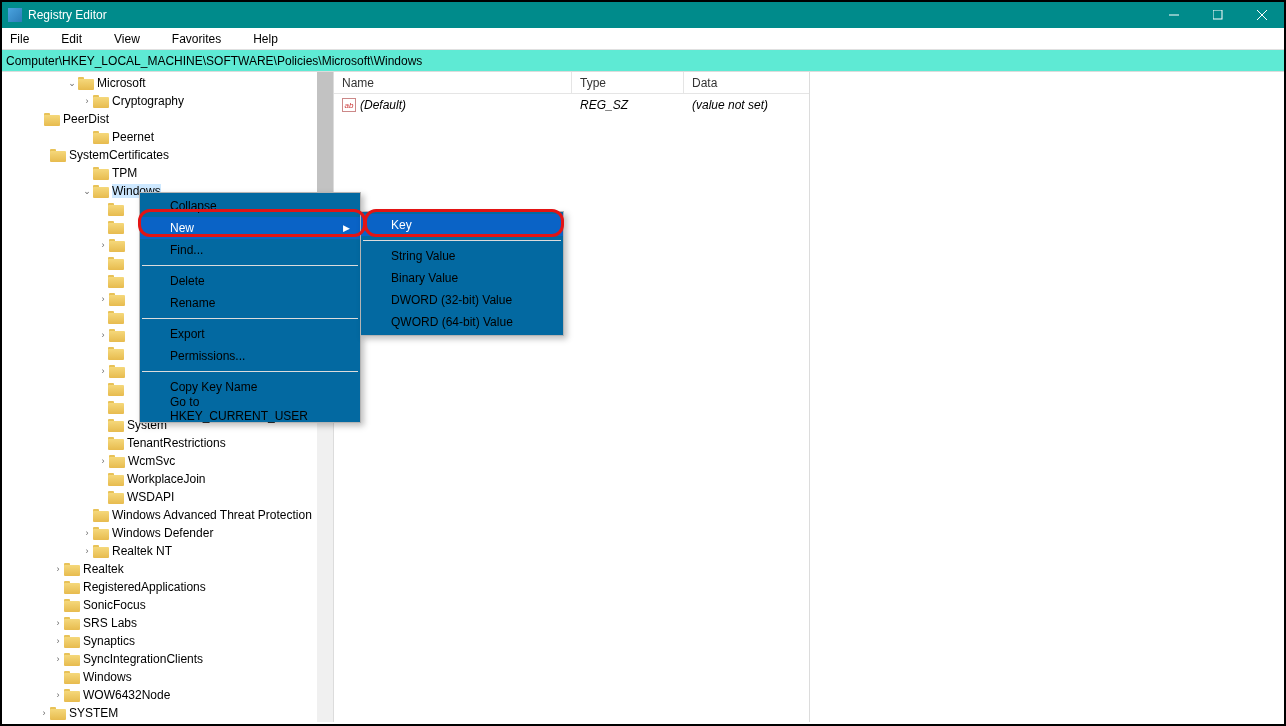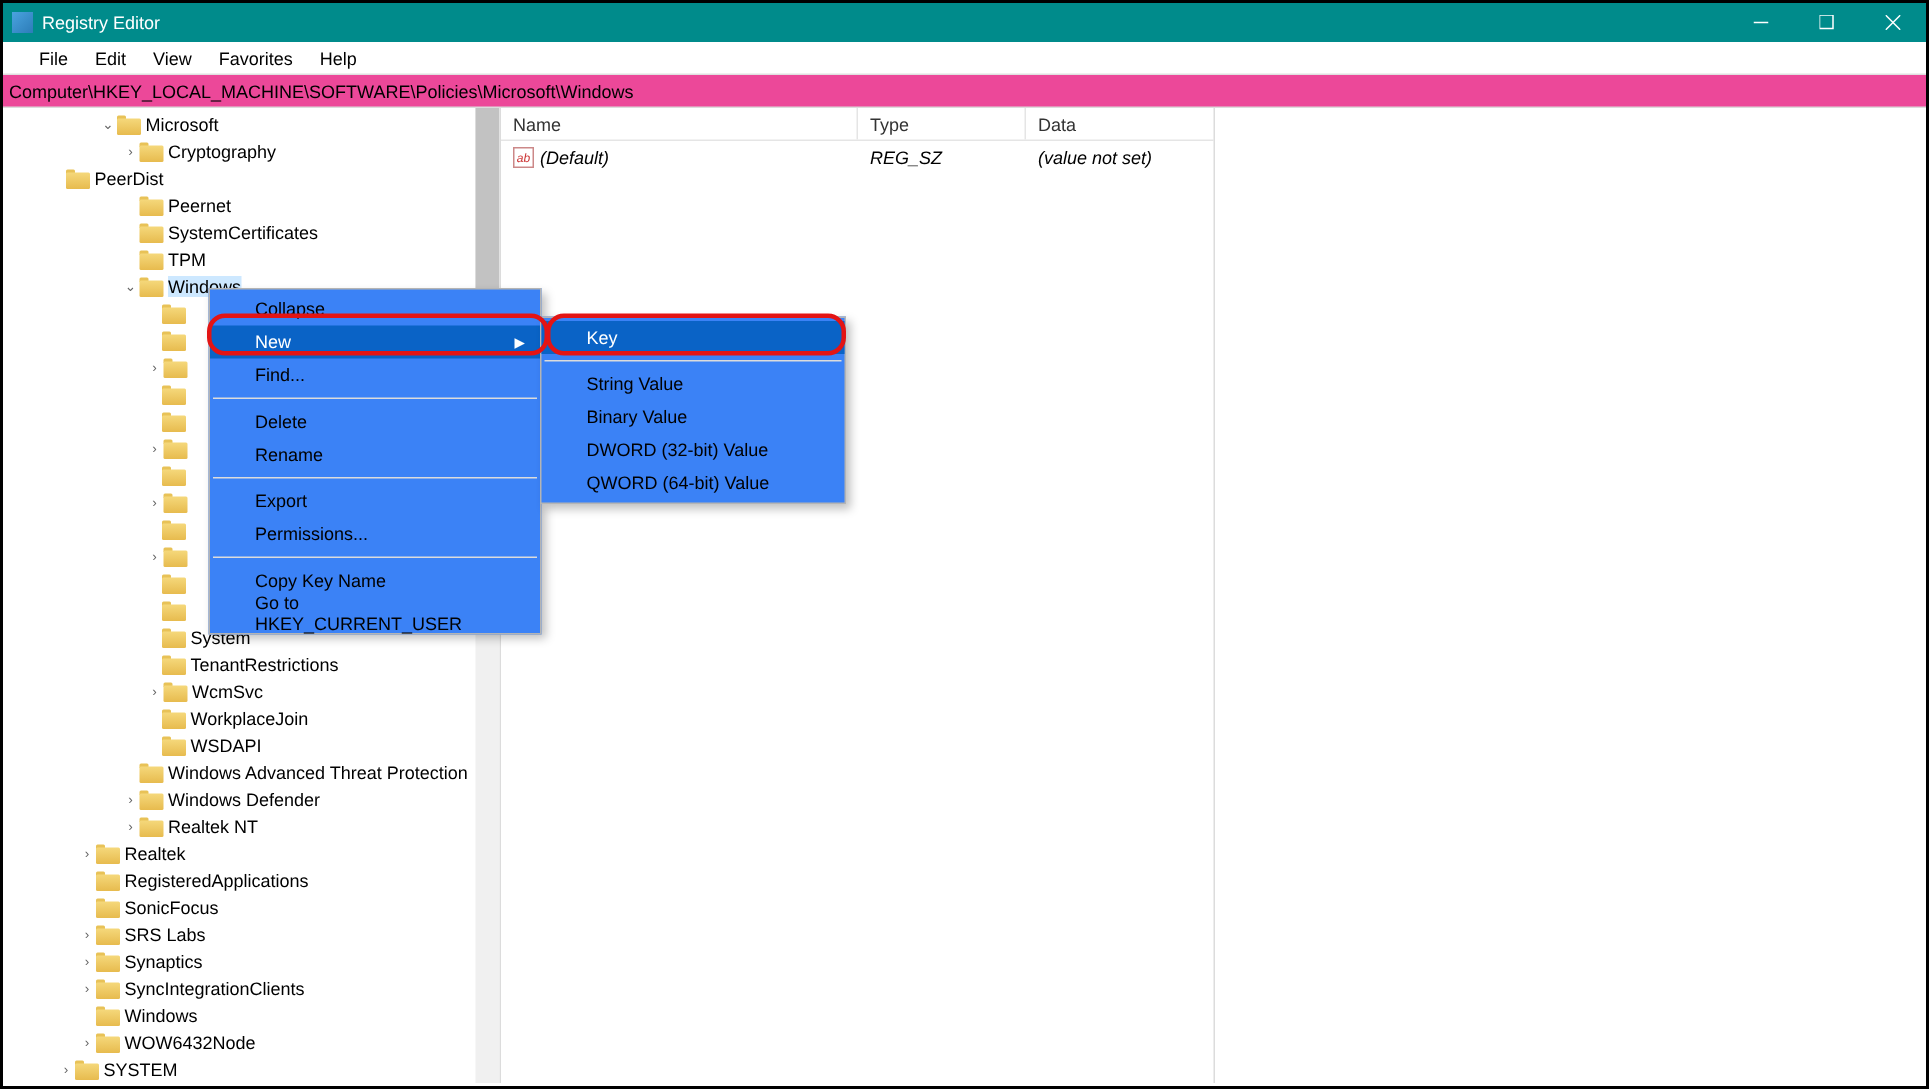--- a/index.html
+++ b/index.html
@@ -4,23 +4,23 @@
 <style>
 * { margin:0; padding:0; box-sizing:border-box; font-family:"Segoe UI",Tahoma,sans-serif; font-size:12px; }
 body { background:#fff; width:1286px; height:726px; overflow:hidden; border:2px solid #000; position:relative; }
 .titlebar { background:#008b8b; height:26px; display:flex; align-items:center; justify-content:space-between; color:#fff; padding-left:6px; }
 .titlebar-left { display:flex; align-items:center; gap:6px; }
 .app-icon { width:14px; height:14px; background:linear-gradient(135deg,#4aa3df,#2c7cb8); display:inline-block; }
 .titlebar-title { font-size:12px; }
 .winbtns { display:flex; }
 .winbtn { width:44px; height:26px; display:flex; align-items:center; justify-content:center; color:#fff; }
 .winbtn svg { stroke:#fff; }
-.menubar { height:22px; display:flex; align-items:center; padding-left:16px; gap:2px; background:#fff; border-bottom:1px solid #e0e0e0;}
+.menubar { height:22px; display:flex; align-items:center; padding-left:0; gap:16px; background:#fff; border-bottom:1px solid #e0e0e0;}
 .menubar-item { padding:2px 8px; }
-.addressbar { height:22px; display:flex; align-items:center; padding-left:4px; border-bottom:1px solid #dcdcdc; background:#ec4899; }
+.addressbar { height:22px; display:flex; align-items:center; padding-left:4px; border-bottom:1px solid #dcdcdc; background:#5eead4; }
 .content { display:flex; height:calc(100% - 72px); }
 .treepanel { width:332px; border-right:1px solid #dcdcdc; overflow:hidden; position:relative; }
 .scrolltrack { position:absolute; right:0; top:0; width:16px; height:100%; background:#f0f0f0; }
 .scrollthumb { position:absolute; right:0; top:0; width:16px; height:210px; background:#c2c2c2; }
 .tree { padding-top:2px; }
 .tree-row { height:18px; display:flex; align-items:center; white-space:nowrap; }
 .tree-row .label.selected { background:#cde8ff; }
 .chev { width:12px; text-align:center; color:#666; font-size:9px; }
 .fldr { width:16px; height:14px; margin-right:3px; display:inline-block; position:relative; }
 .fldr::before { content:""; position:absolute; top:1px; left:0; width:6px; height:3px; background:#e8c257; border-radius:1px 1px 0 0; }
@@ -30,21 +30,21 @@
 .listhdr { height:22px; display:flex; border-bottom:1px solid #e5e5e5; }
 .hcol { display:flex; align-items:center; padding-left:8px; border-right:1px solid #e5e5e5; color:#333; }
 .hcol.name{width:238px} .hcol.type{width:112px} .hcol.data{flex:1;border-right:none}
 .listrow { height:22px; display:flex; align-items:center; }
 .listrow .c { padding-left:8px;font-style:italic; }
 .listrow .c.name{width:238px;display:flex;align-items:center;gap:4px} .listrow .c.type{width:112px} .listrow .c.data{flex:1}
 .val-icon { width:14px; height:14px; border:1px solid #c88; display:inline-flex; align-items:center; justify-content:center; font-size:8px; color:#c33; background:#fff; }
 .vsplit { width:1px; background:#dcdcdc; }
 .listempty { flex:1; }
 
-.ctxmenu { position:absolute; background:#3b82f6; border:1px solid #b4b4b4; box-shadow:3px 3px 6px rgba(0,0,0,.25); padding:2px 0; }
+.ctxmenu { position:absolute; background:#0369a1; border:1px solid #b4b4b4; box-shadow:3px 3px 6px rgba(0,0,0,.25); padding:2px 0; }
 .ctxmenu.main { left:137px; top:190px; width:222px; }
 .ctxmenu.sub  { left:358px; top:209px; width:204px; }
 .mi { height:22px; display:flex; align-items:center; padding:0 28px 0 30px; position:relative; }
 .mi.hl { background:#0a63c6; color:#fff; }
 .mi .arrow { position:absolute; right:10px; font-size:9px; }
 .sep { height:1px; background:#dcdcdc; margin:4px 2px; }
 
 .redbox { position:absolute; border:3px solid #e31414; border-radius:12px; pointer-events:none; }
 .redbox.a { left:136px; top:207px; width:228px; height:28px; }
 .redbox.b { left:362px; top:207px; width:200px; height:28px; }
@@ -103,21 +103,21 @@
           <span class="label">Cryptography</span>
         </div>
       <div class="tree-row" style="padding-left:42px">
           <span class="fldr"></span>
           <span class="label">PeerDist</span>
         </div>
       <div class="tree-row" style="padding-left:91px">
           <span class="fldr"></span>
           <span class="label">Peernet</span>
         </div>
-      <div class="tree-row" style="padding-left:91px">
+      <div class="tree-row" style="padding-left:48px">
           <span class="fldr"></span>
           <span class="label">SystemCertificates</span>
         </div>
       <div class="tree-row" style="padding-left:91px">
           <span class="fldr"></span>
           <span class="label">TPM</span>
         </div>
       <div class="tree-row" style="padding-left:79px">
           <span class="chev">⌄</span>
           <span class="fldr"></span>

